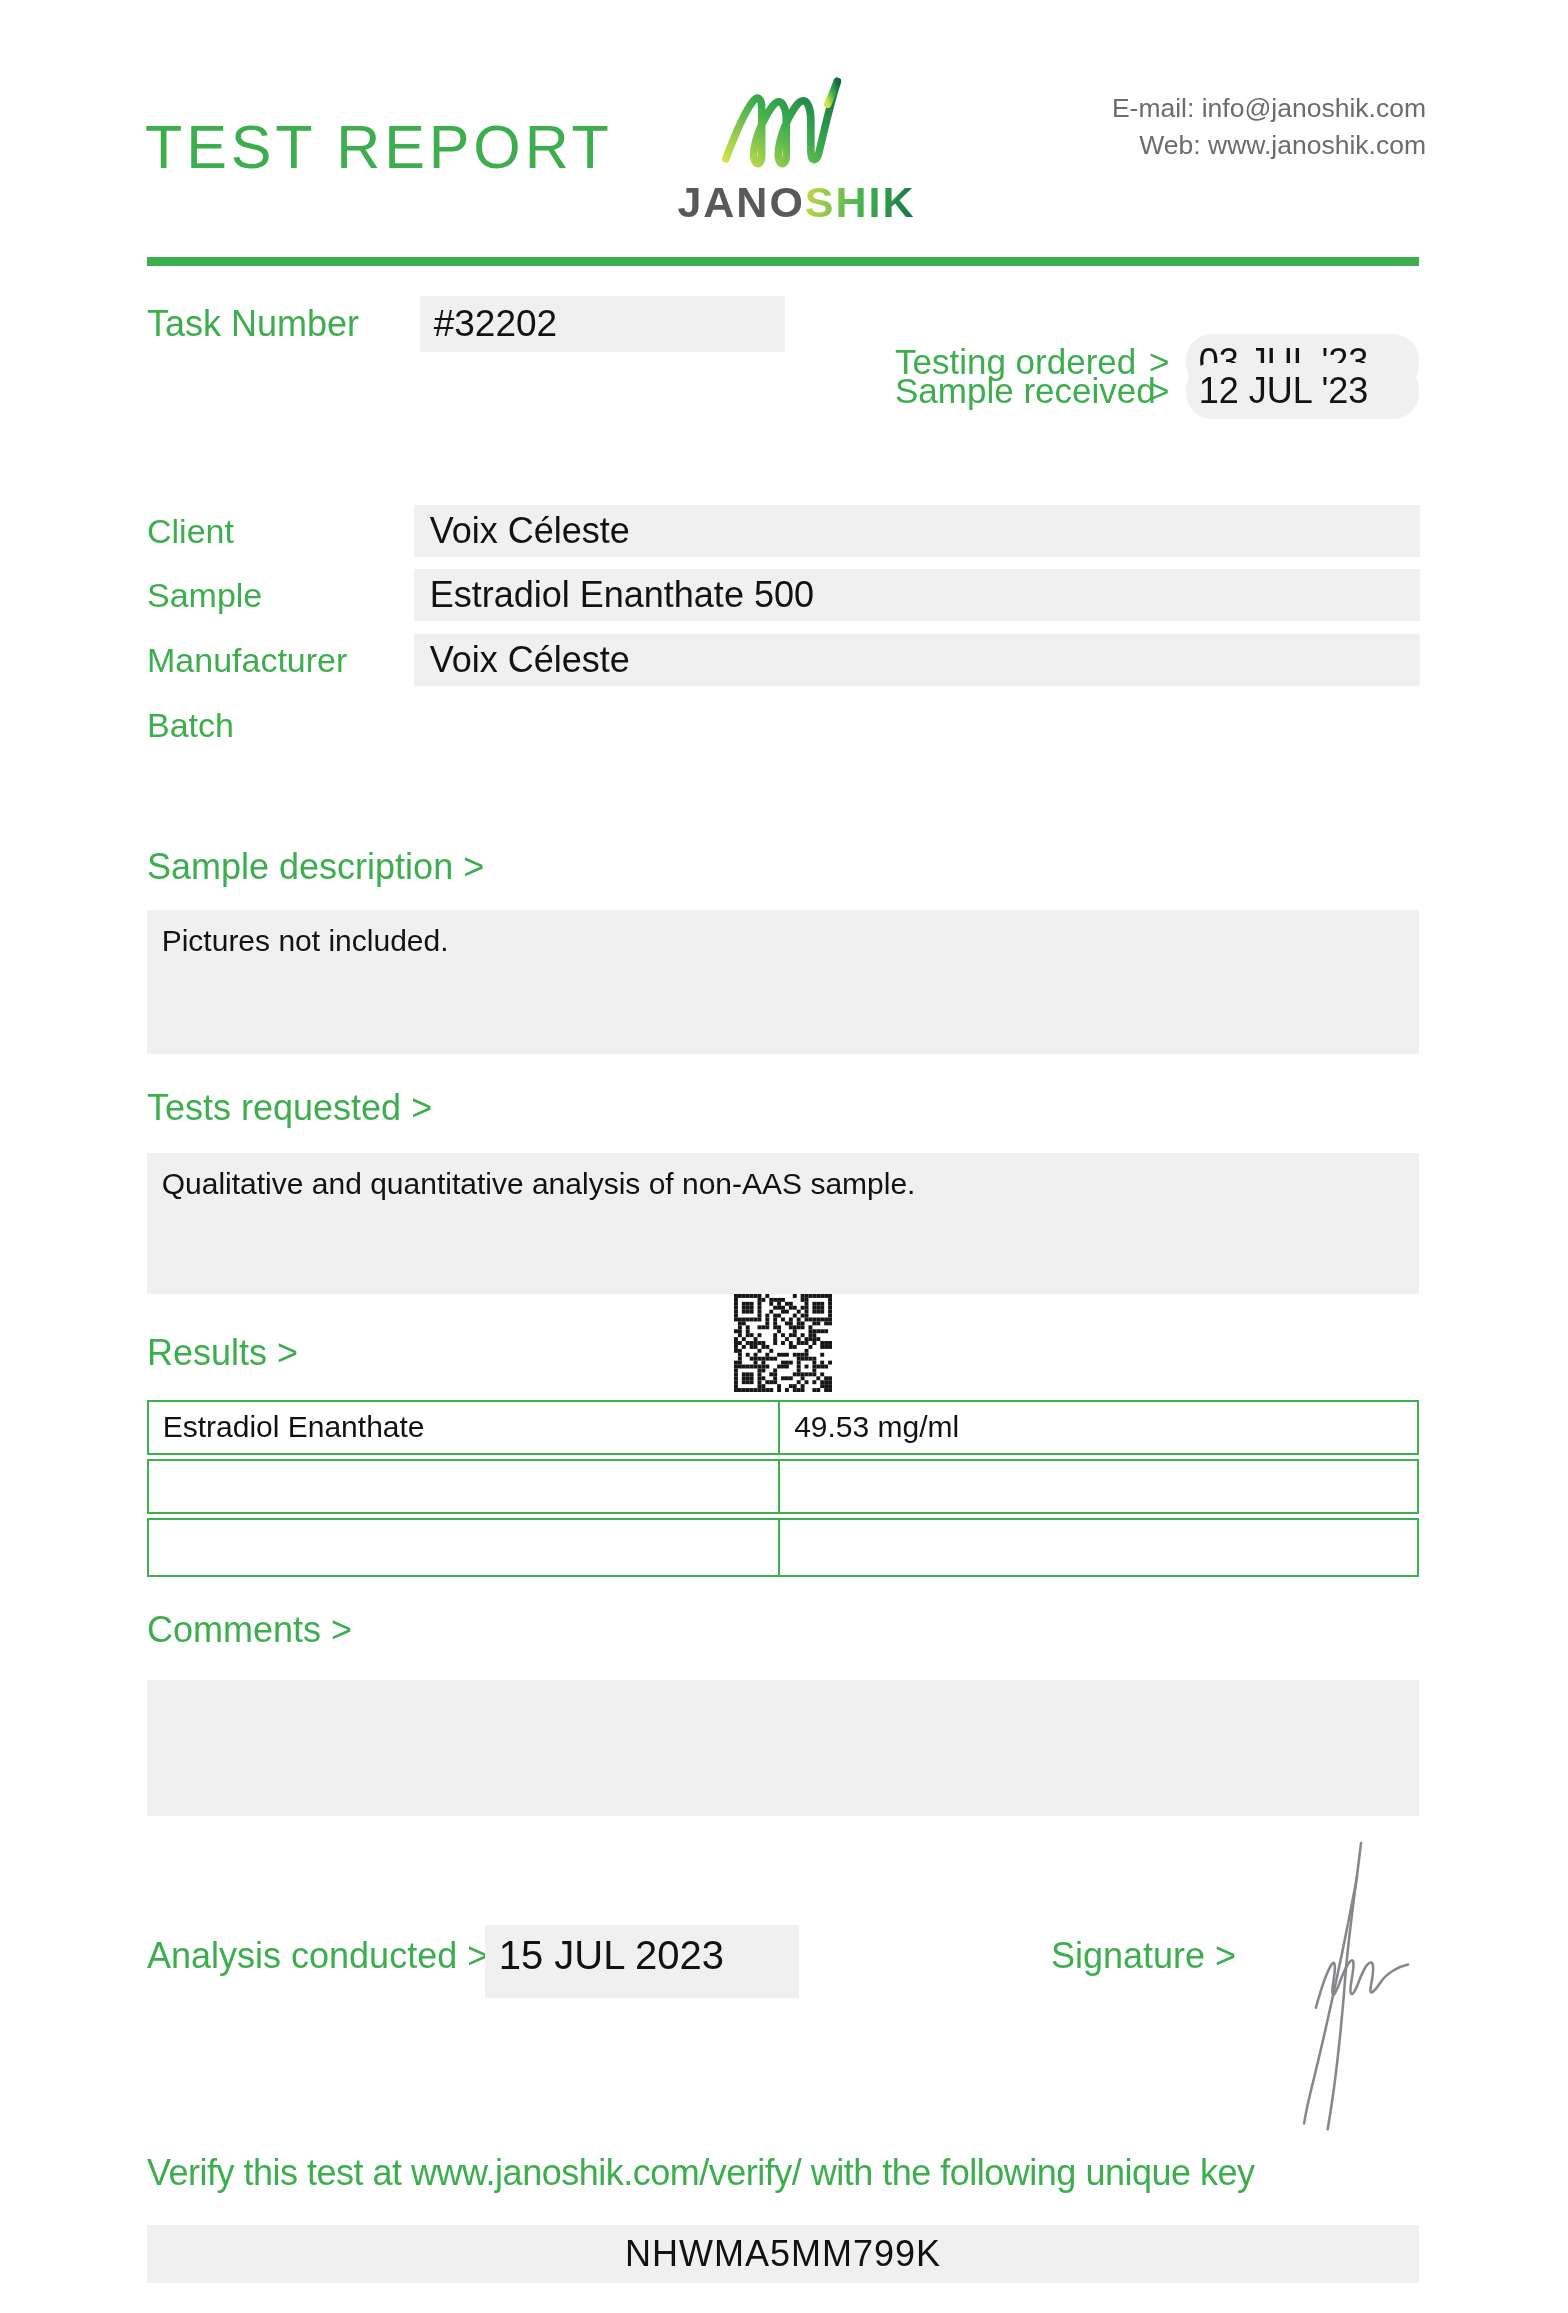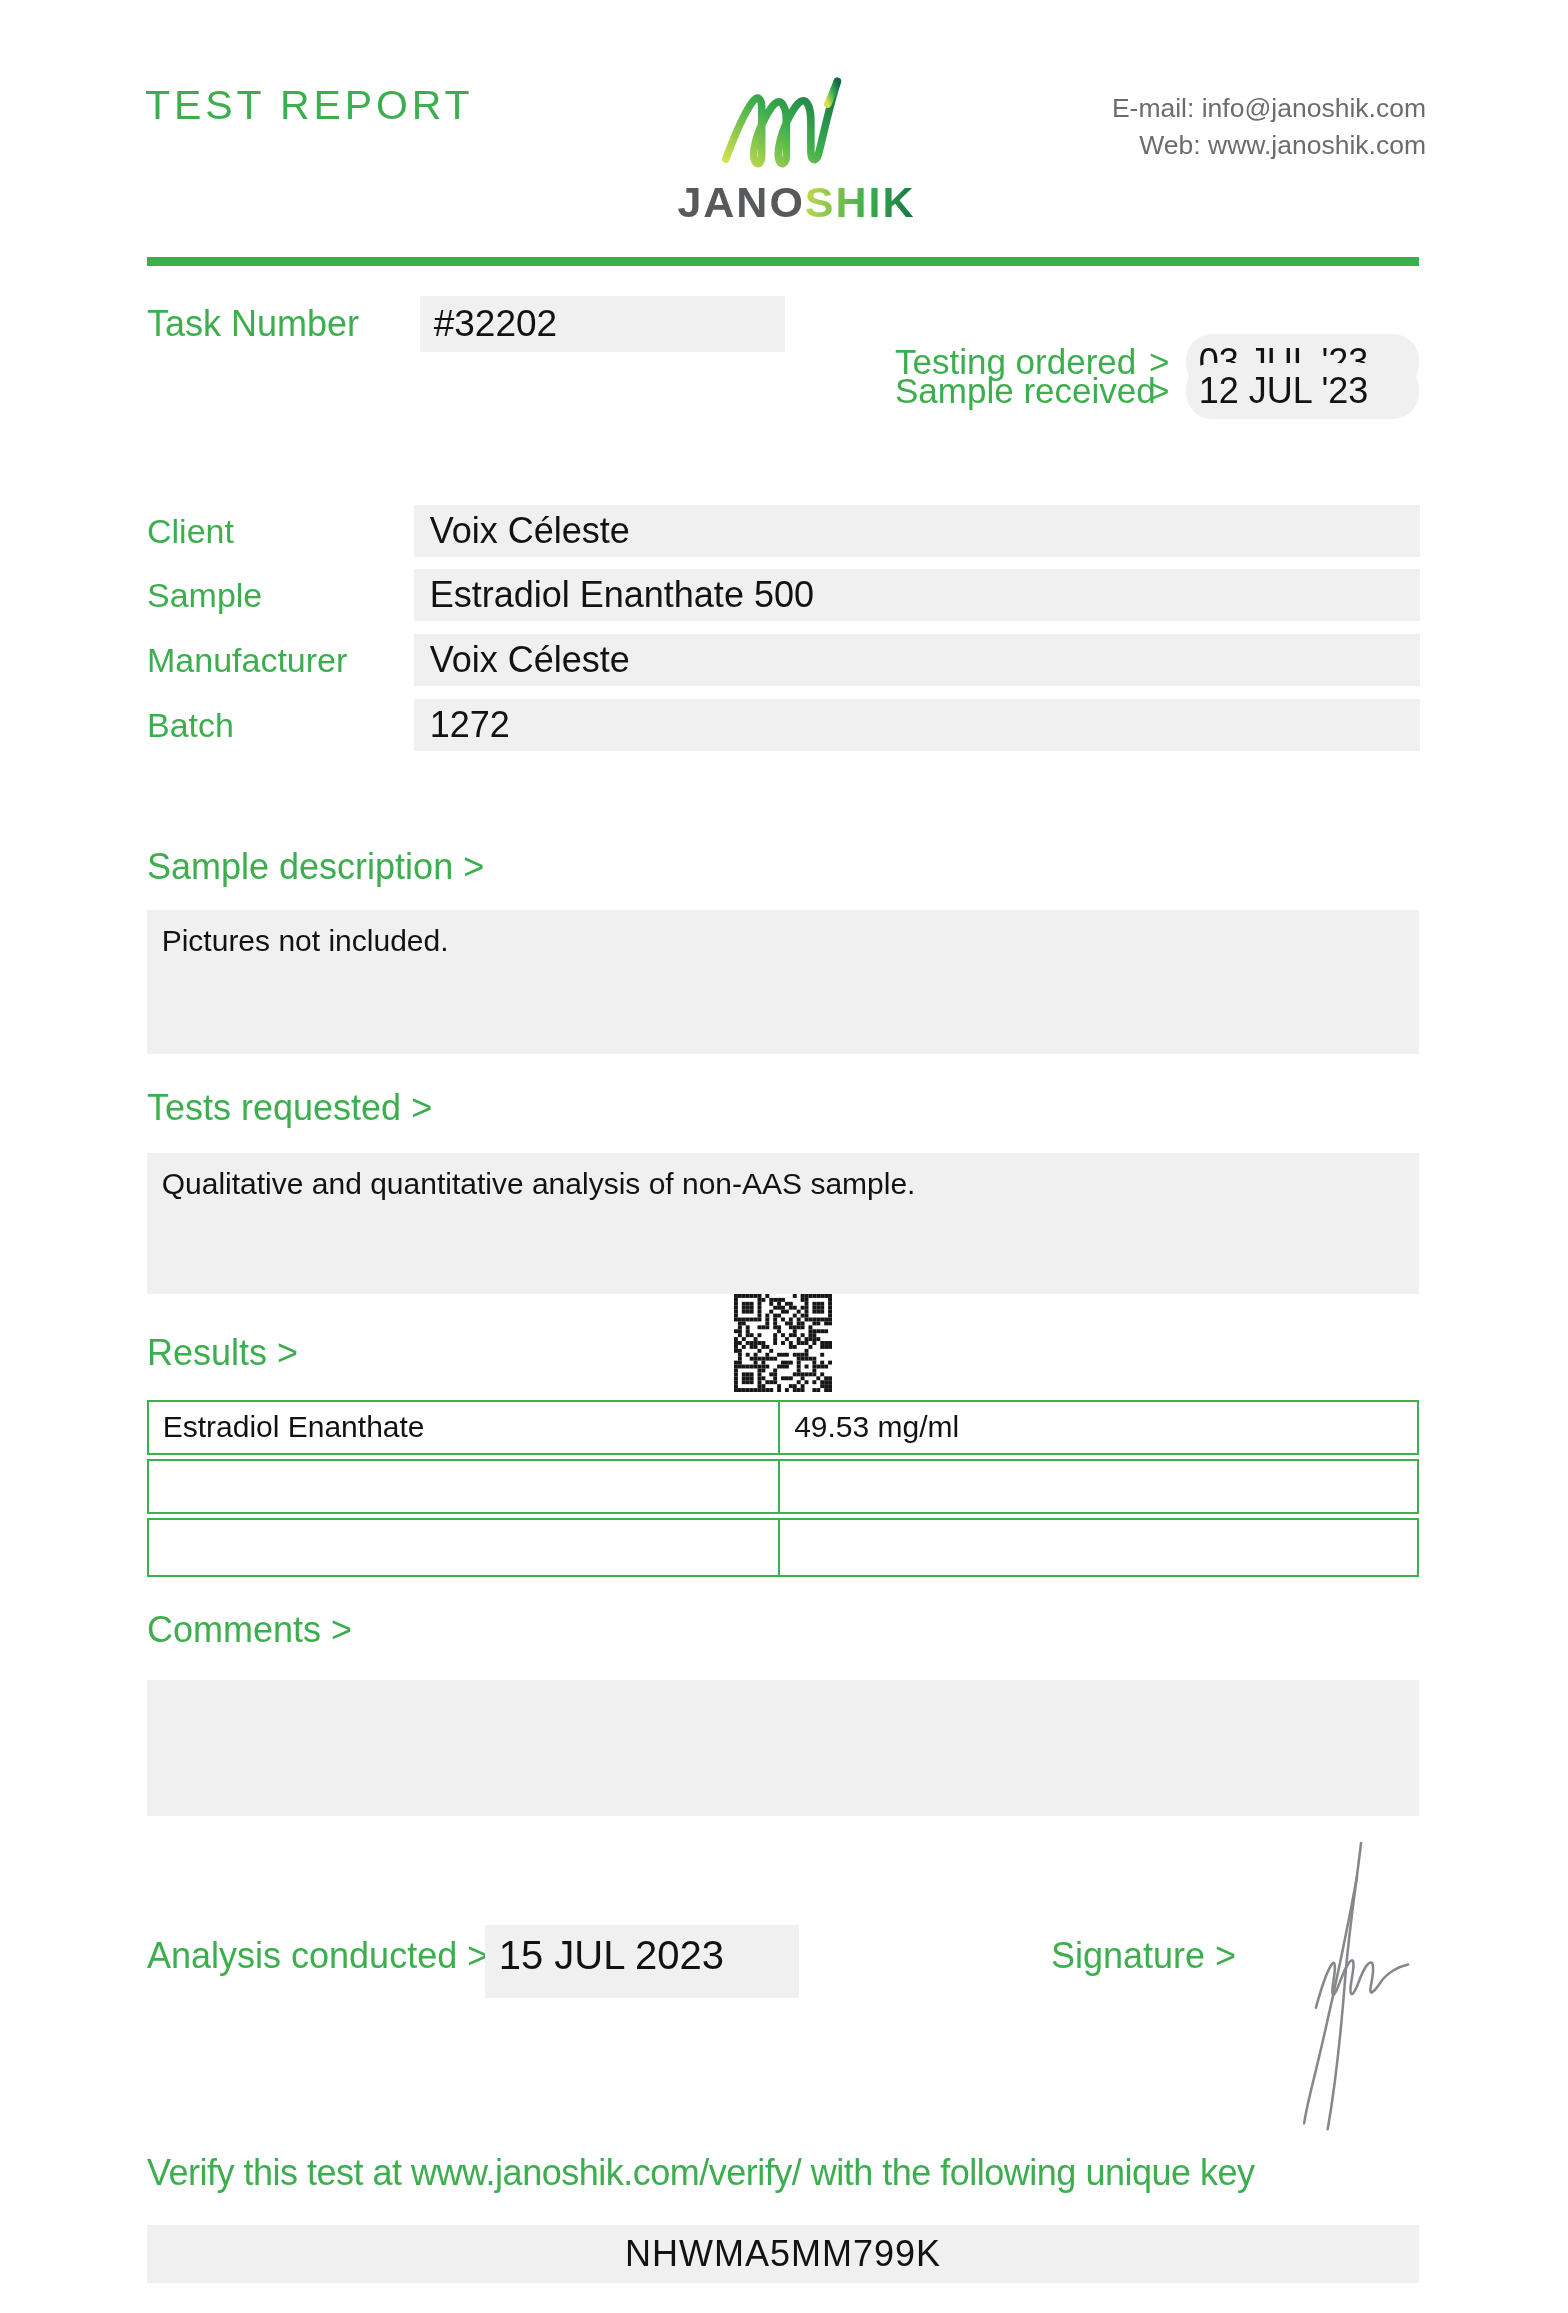--- a/index.html
+++ b/index.html
@@ -2,21 +2,21 @@
 <html><head>
 <meta charset="utf-8">
 <style>
   html,body{margin:0;padding:0;background:#ffffff;}
   .page{
     position:relative;width:1568px;height:2313px;background:#ffffff;overflow:hidden;
     font-family:"Liberation Sans",sans-serif;color:#121212;
   }
   
   .title{
-    position:absolute;left:145px;top:82px;font-size:41px;font-weight:500;
+    position:absolute;left:145px;top:112px;font-size:61px;font-weight:500;
     letter-spacing:3.9px;color:var(--green);white-space:nowrap;
   }
   .logo{position:absolute;left:674px;top:72px;width:245px;height:157px;}
   .logo-icon{position:absolute;left:35px;top:0;width:147px;height:104px;}
   .logo-word{
     position:absolute;left:0;top:106px;width:245px;text-align:center;
     font-size:43px;font-weight:700;letter-spacing:2px;white-space:nowrap;
   }
   .logo-word .w1{color:#58595b;}
   .logo-word .w2{
@@ -132,23 +132,20 @@
       </div>
   </div>
   <div class="info-row" style="top:634px">
     <span class="lbl">Manufacturer</span>
     <div class="box">
         <span>Voix Céleste</span>
       </div>
   </div>
   <div class="info-row" style="top:699px">
     <span class="lbl">Batch</span>
-    <div class="box">
-        <span>1272</span>
-      </div>
   </div>
 
   <div class="sec-heading" style="top:847px">Sample description &gt;</div>
   <div class="sec-box" style="top:910px;height:144px">
     <span class="txt">Pictures not included.</span>
   </div>
 
   <div class="sec-heading" style="top:1088px">Tests requested &gt;</div>
   <div class="sec-box" style="top:1153px;height:141px">
     <span class="txt">Qualitative and quantitative analysis of non-AAS sample.</span>

